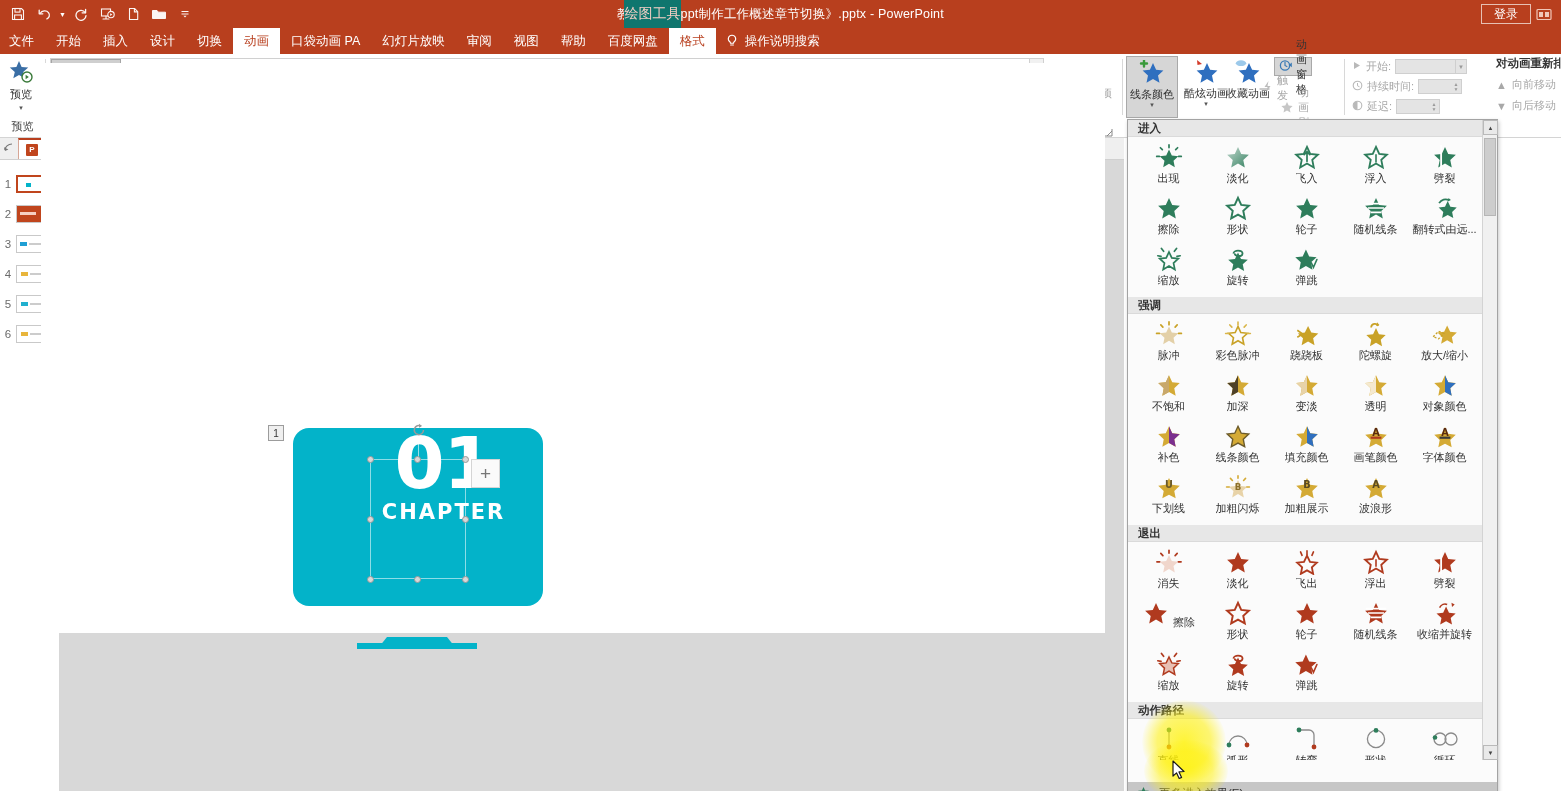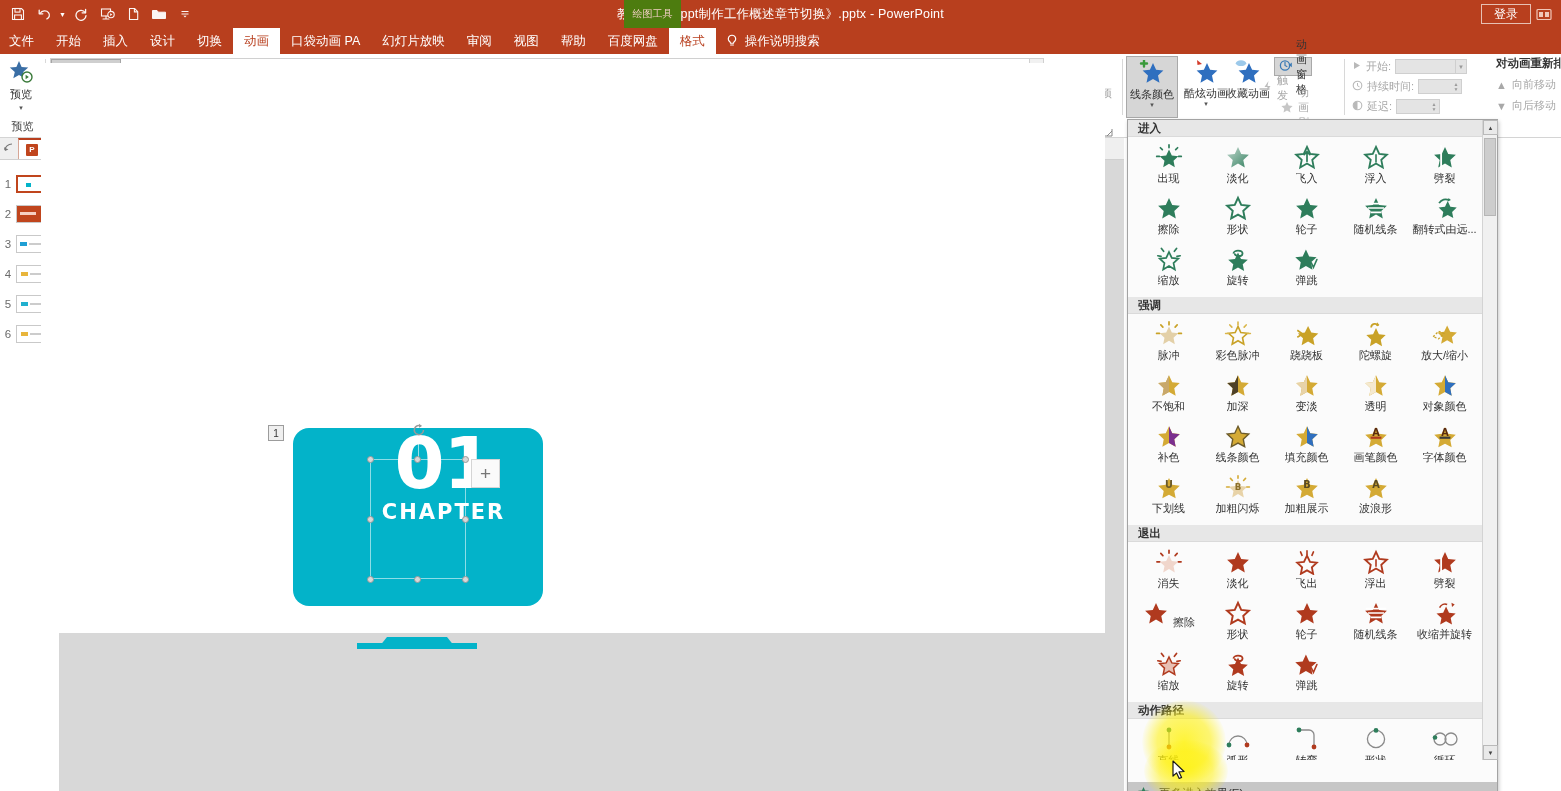--- a/index.html
+++ b/index.html
@@ -21,21 +21,21 @@
     color:#fff; opacity:.95; }
   .qat .qitem svg{ display:block; }
   .qat .caret{ width:9px; height:24px; display:flex; align-items:center; justify-content:center; font-size:7px;}
   .title-text{
     position:absolute; left:0; top:0; width:1561px; height:28px;
     display:flex; align-items:center; justify-content:center;
     font-size:12.5px; color:#fff; letter-spacing:.2px; pointer-events:none;
   }
   .ctx-tab-label{
     position:absolute; left:624px; top:0; width:57px; height:28px;
-    background:#4d7c0f; color:#f3cfc5; font-size:10px;
+    background:#0f766e; color:#f3cfc5; font-size:14px;
     display:flex; align-items:center; justify-content:center;
   }
   .tb-right{ position:absolute; right:6px; top:0; height:28px; display:flex; align-items:center; gap:2px;}
   .signin{
     border:1px solid #e7c0b3; padding:2px 12px; font-size:12px; color:#fff; background:transparent;
     line-height:14px;
   }
   .ribbon-display{ width:22px;height:18px;display:flex;align-items:center;justify-content:center;}
 
   

